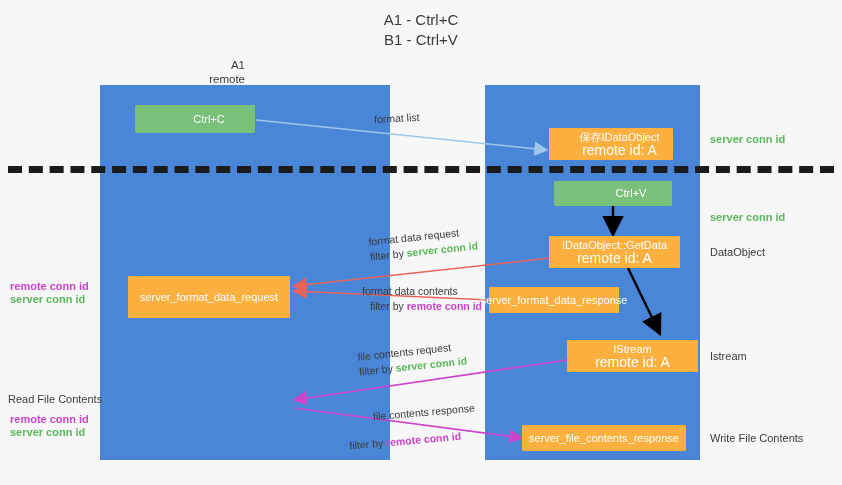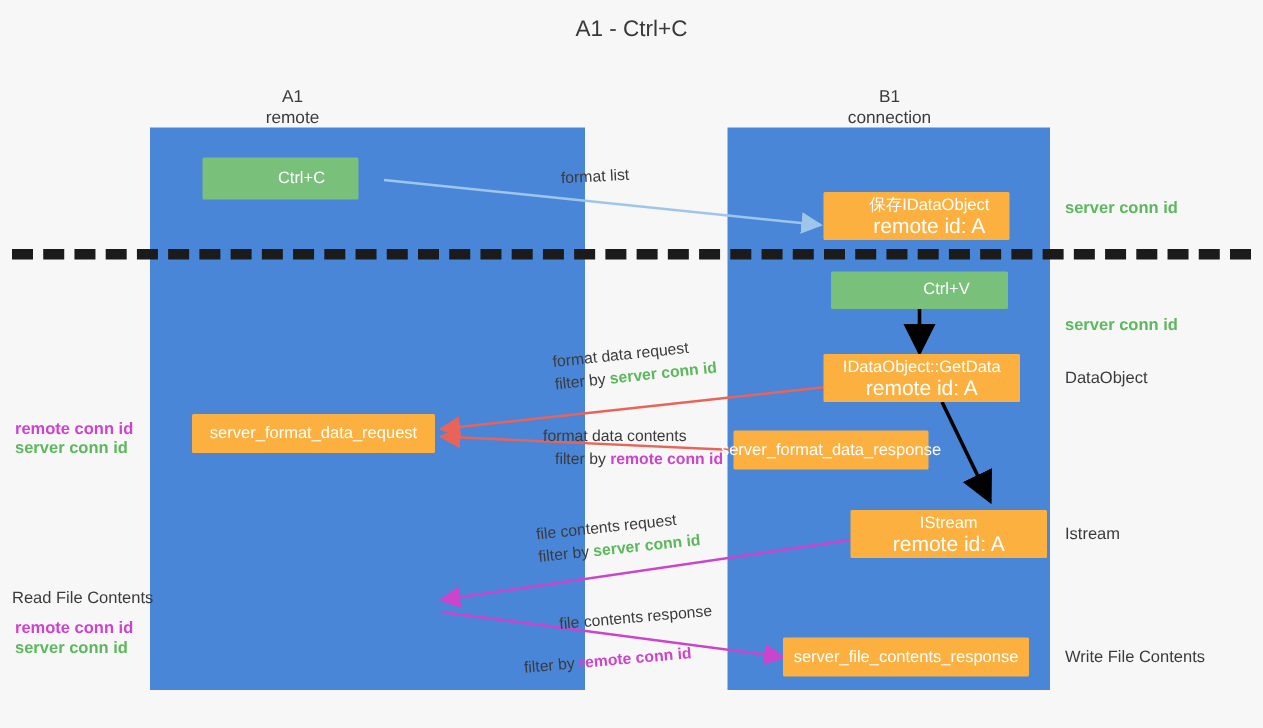--- a/index.html
+++ b/index.html
@@ -17,21 +17,21 @@
   }
   .lane {
     position: absolute;
     background: #4a86d8;
   }
   .lane-a { left: 100px; top: 85px; width: 290px; height: 375px; }
   .lane-b { left: 485px; top: 85px; width: 215px; height: 375px; }
 
   .lane-title {
     position: absolute;
-    text-align: center;
+    text-align: right;
     font-size: 11.5px;
     color: #3b3b3b;
     line-height: 14px;
   }
   .lane-title .t1 { display: block; }
   .lane-title .t2 { display: block; }
 
   .title-block {
     position: absolute;
     left: 0;
@@ -95,29 +95,26 @@
     border-top: 7px dashed #1b1b1b;
   }
 </style>
 </head>
 <body>
 
 <div id="canvas">
 
   <div class="title-block">
     <span>A1 - Ctrl+C</span>
+    <span>B1 - Ctrl+V</span>
   </div>
 
   <div class="lane-title" style="left:145px; top:58px; width:100px;">
     <span class="t1">A1</span>
     <span class="t2">remote</span>
-  </div>
-  <div class="lane-title" style="left:543px; top:58px; width:100px;">
-    <span class="t1">B1</span>
-    <span class="t2">connection</span>
   </div>
 
   <div class="lane lane-a"></div>
   <div class="lane lane-b"></div>
 
   <svg class="arrows">
     <defs>
       <marker id="ar-blue" markerWidth="9" markerHeight="9" refX="8" refY="4.5" orient="auto">
         <path d="M0,0 L9,4.5 L0,9 z" fill="#9fc6ea"></path>
       </marker>
@@ -142,39 +139,39 @@
 
     <line x1="628" y1="268" x2="660" y2="334" stroke="#000000" stroke-width="2.4" marker-end="url(#ar-blk)"></line>
 
     <line x1="567" y1="360" x2="294" y2="400" stroke="#cc44cc" stroke-width="1.6" marker-end="url(#ar-mag)"></line>
 
     <line x1="294" y1="408" x2="522" y2="438" stroke="#cc44cc" stroke-width="1.6" marker-end="url(#ar-mag)"></line>
   </svg>
 
   <div class="dashline"></div>
 
-  <div class="box box-green" style="left:135px; top:105px; width:104px; height:28px;padding-left:28px;">
+  <div class="box box-green" style="left:135px; top:105px; width:120px; height:28px;padding-left:28px;">
     <span>Ctrl+C</span>
   </div>
 
   <div class="box box-orange" style="left:549px; top:128px; width:124px; height:32px;padding-left:17px;">
     <span>保存IDataObject</span>
     <span class="l2">remote id: A</span>
   </div>
 
   <div class="box box-green" style="left:554px; top:181px; width:118px; height:25px;padding-left:36px;">
     <span>Ctrl+V</span>
   </div>
 
   <div class="box box-orange" style="left:549px; top:236px; width:131px; height:32px;">
     <span>IDataObject::GetData</span>
     <span class="l2">remote id: A</span>
   </div>
 
-  <div class="box box-orange" style="left:128px; top:276px; width:162px; height:26px;">
+  <div class="box box-orange" style="left:128px; top:276px; width:162px; height:42px;">
     <span>server_format_data_request</span>
   </div>
 
   <div class="box box-orange" style="left:489px; top:287px; width:130px; height:26px;">
     <span>server_format_data_response</span>
   </div>
 
   <div class="box box-orange" style="left:567px; top:340px; width:131px; height:32px;">
     <span>IStream</span>
     <span class="l2">remote id: A</span>

